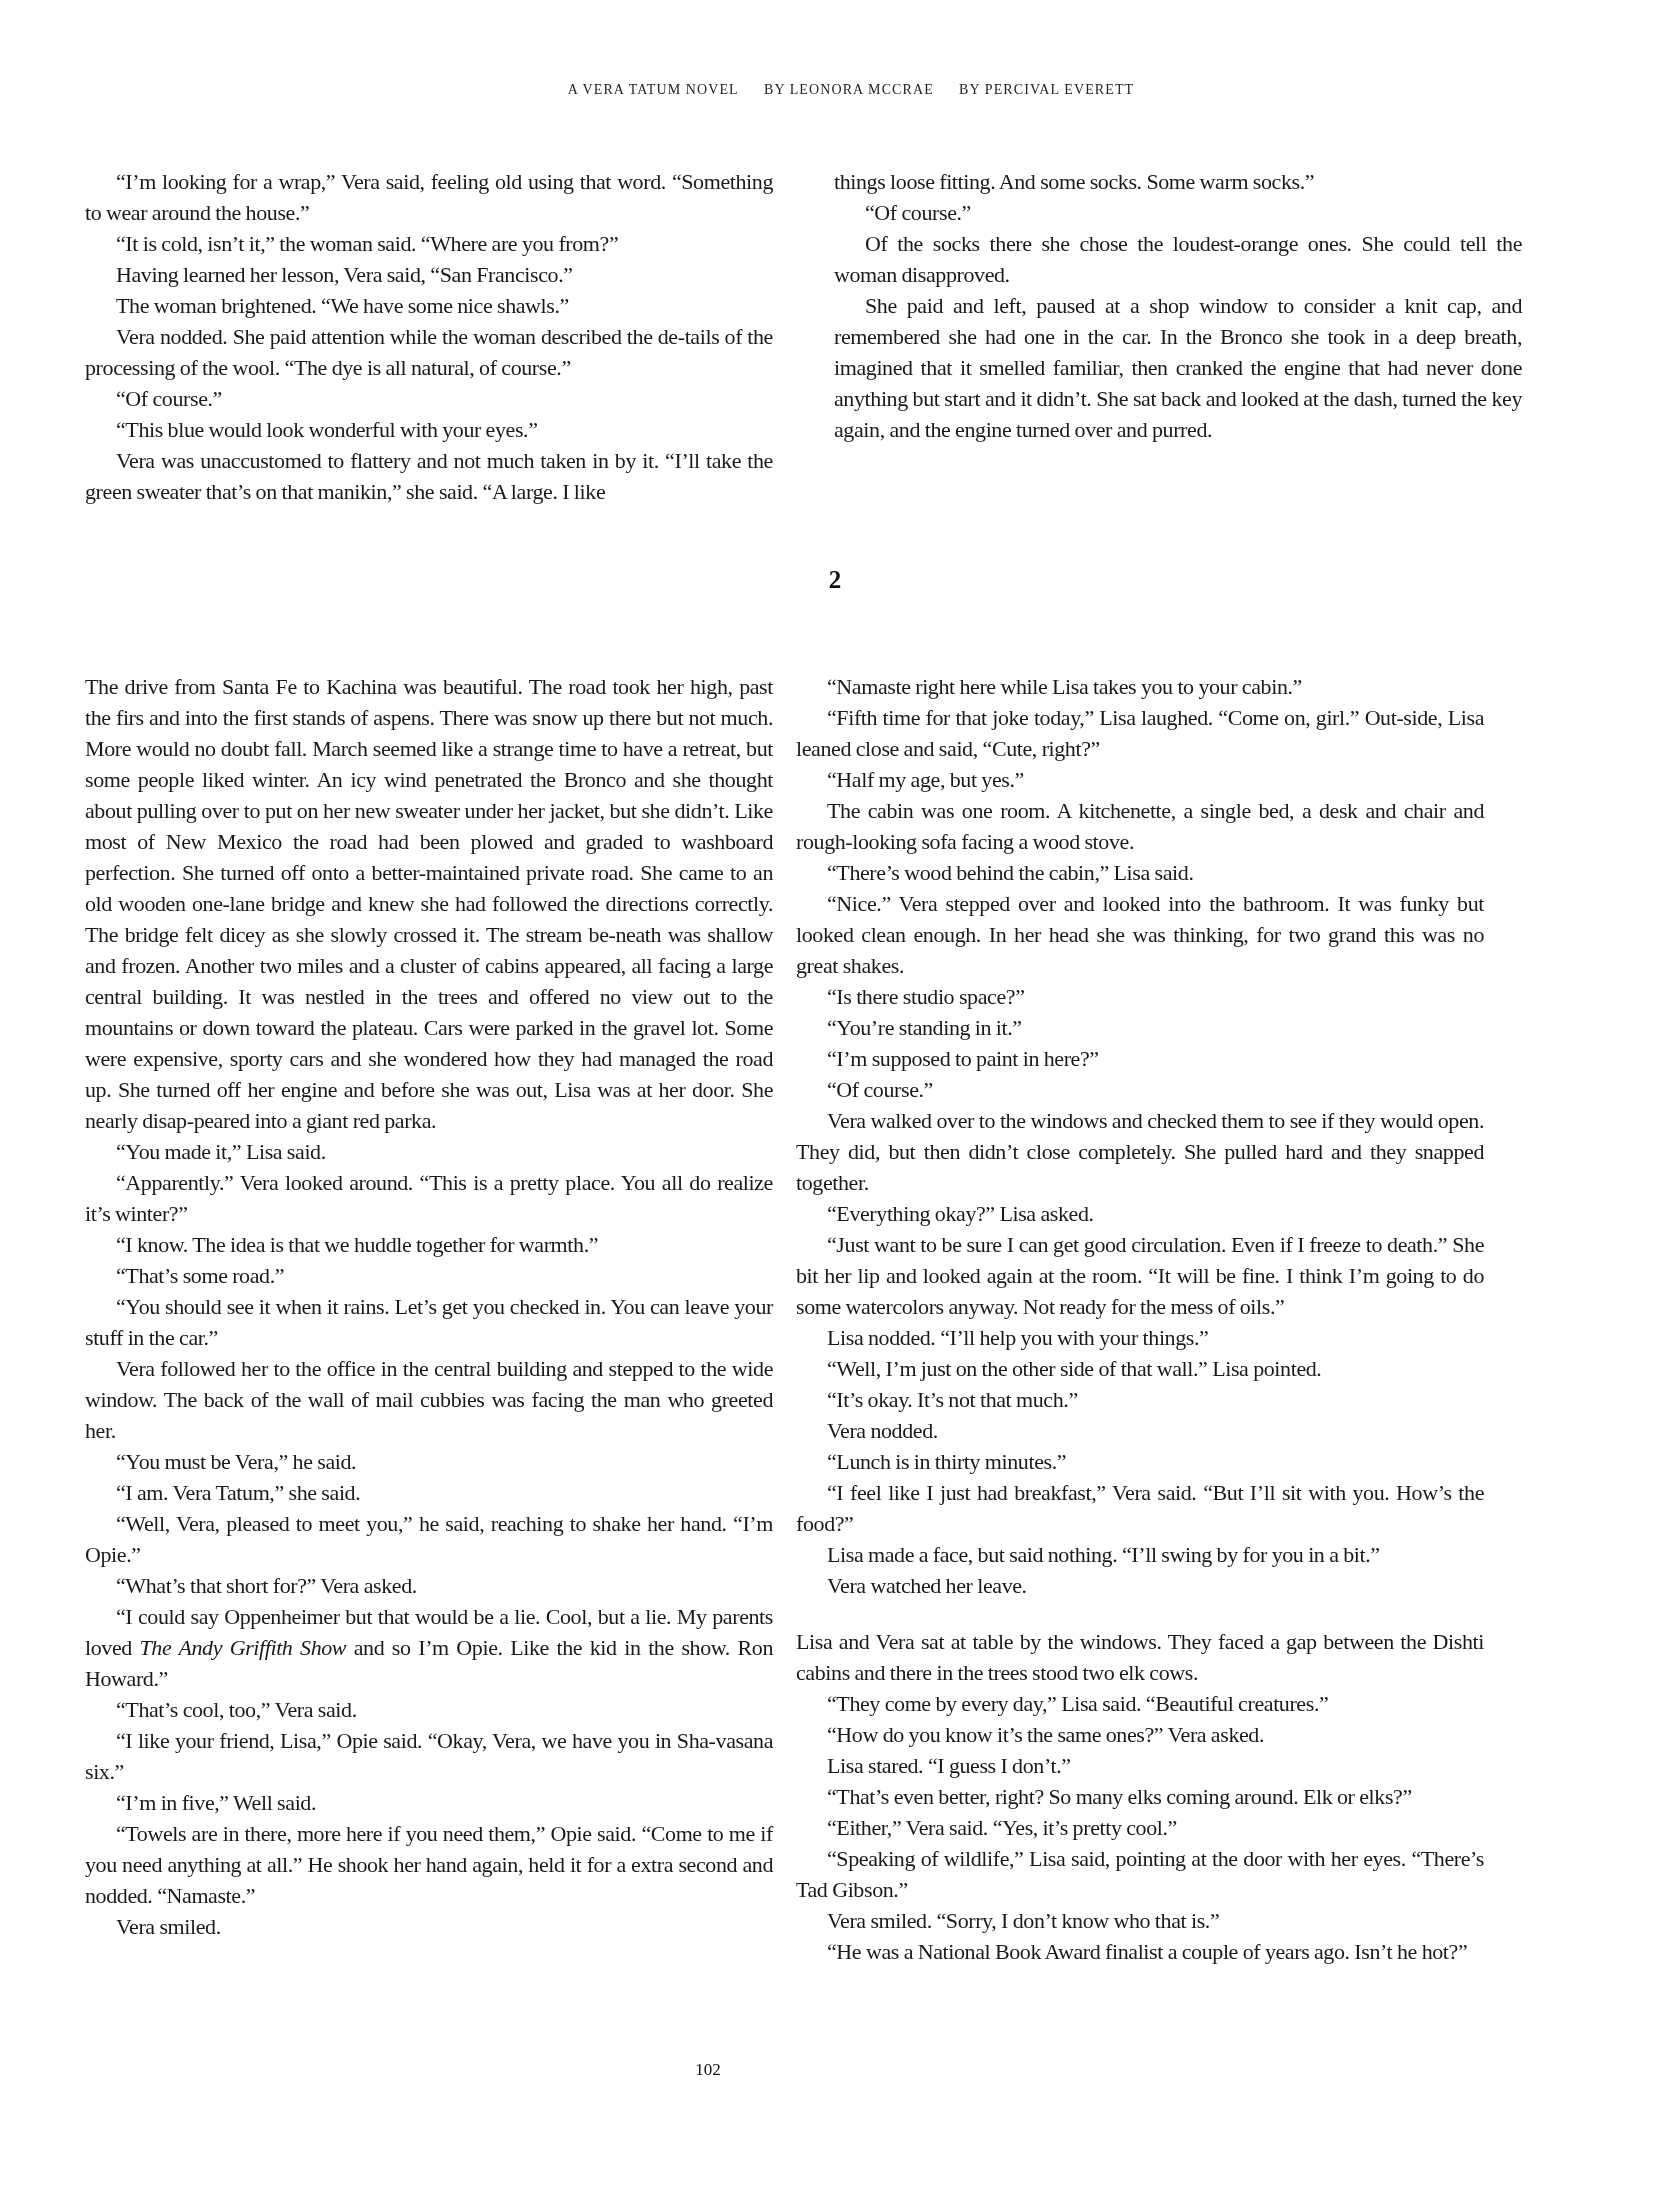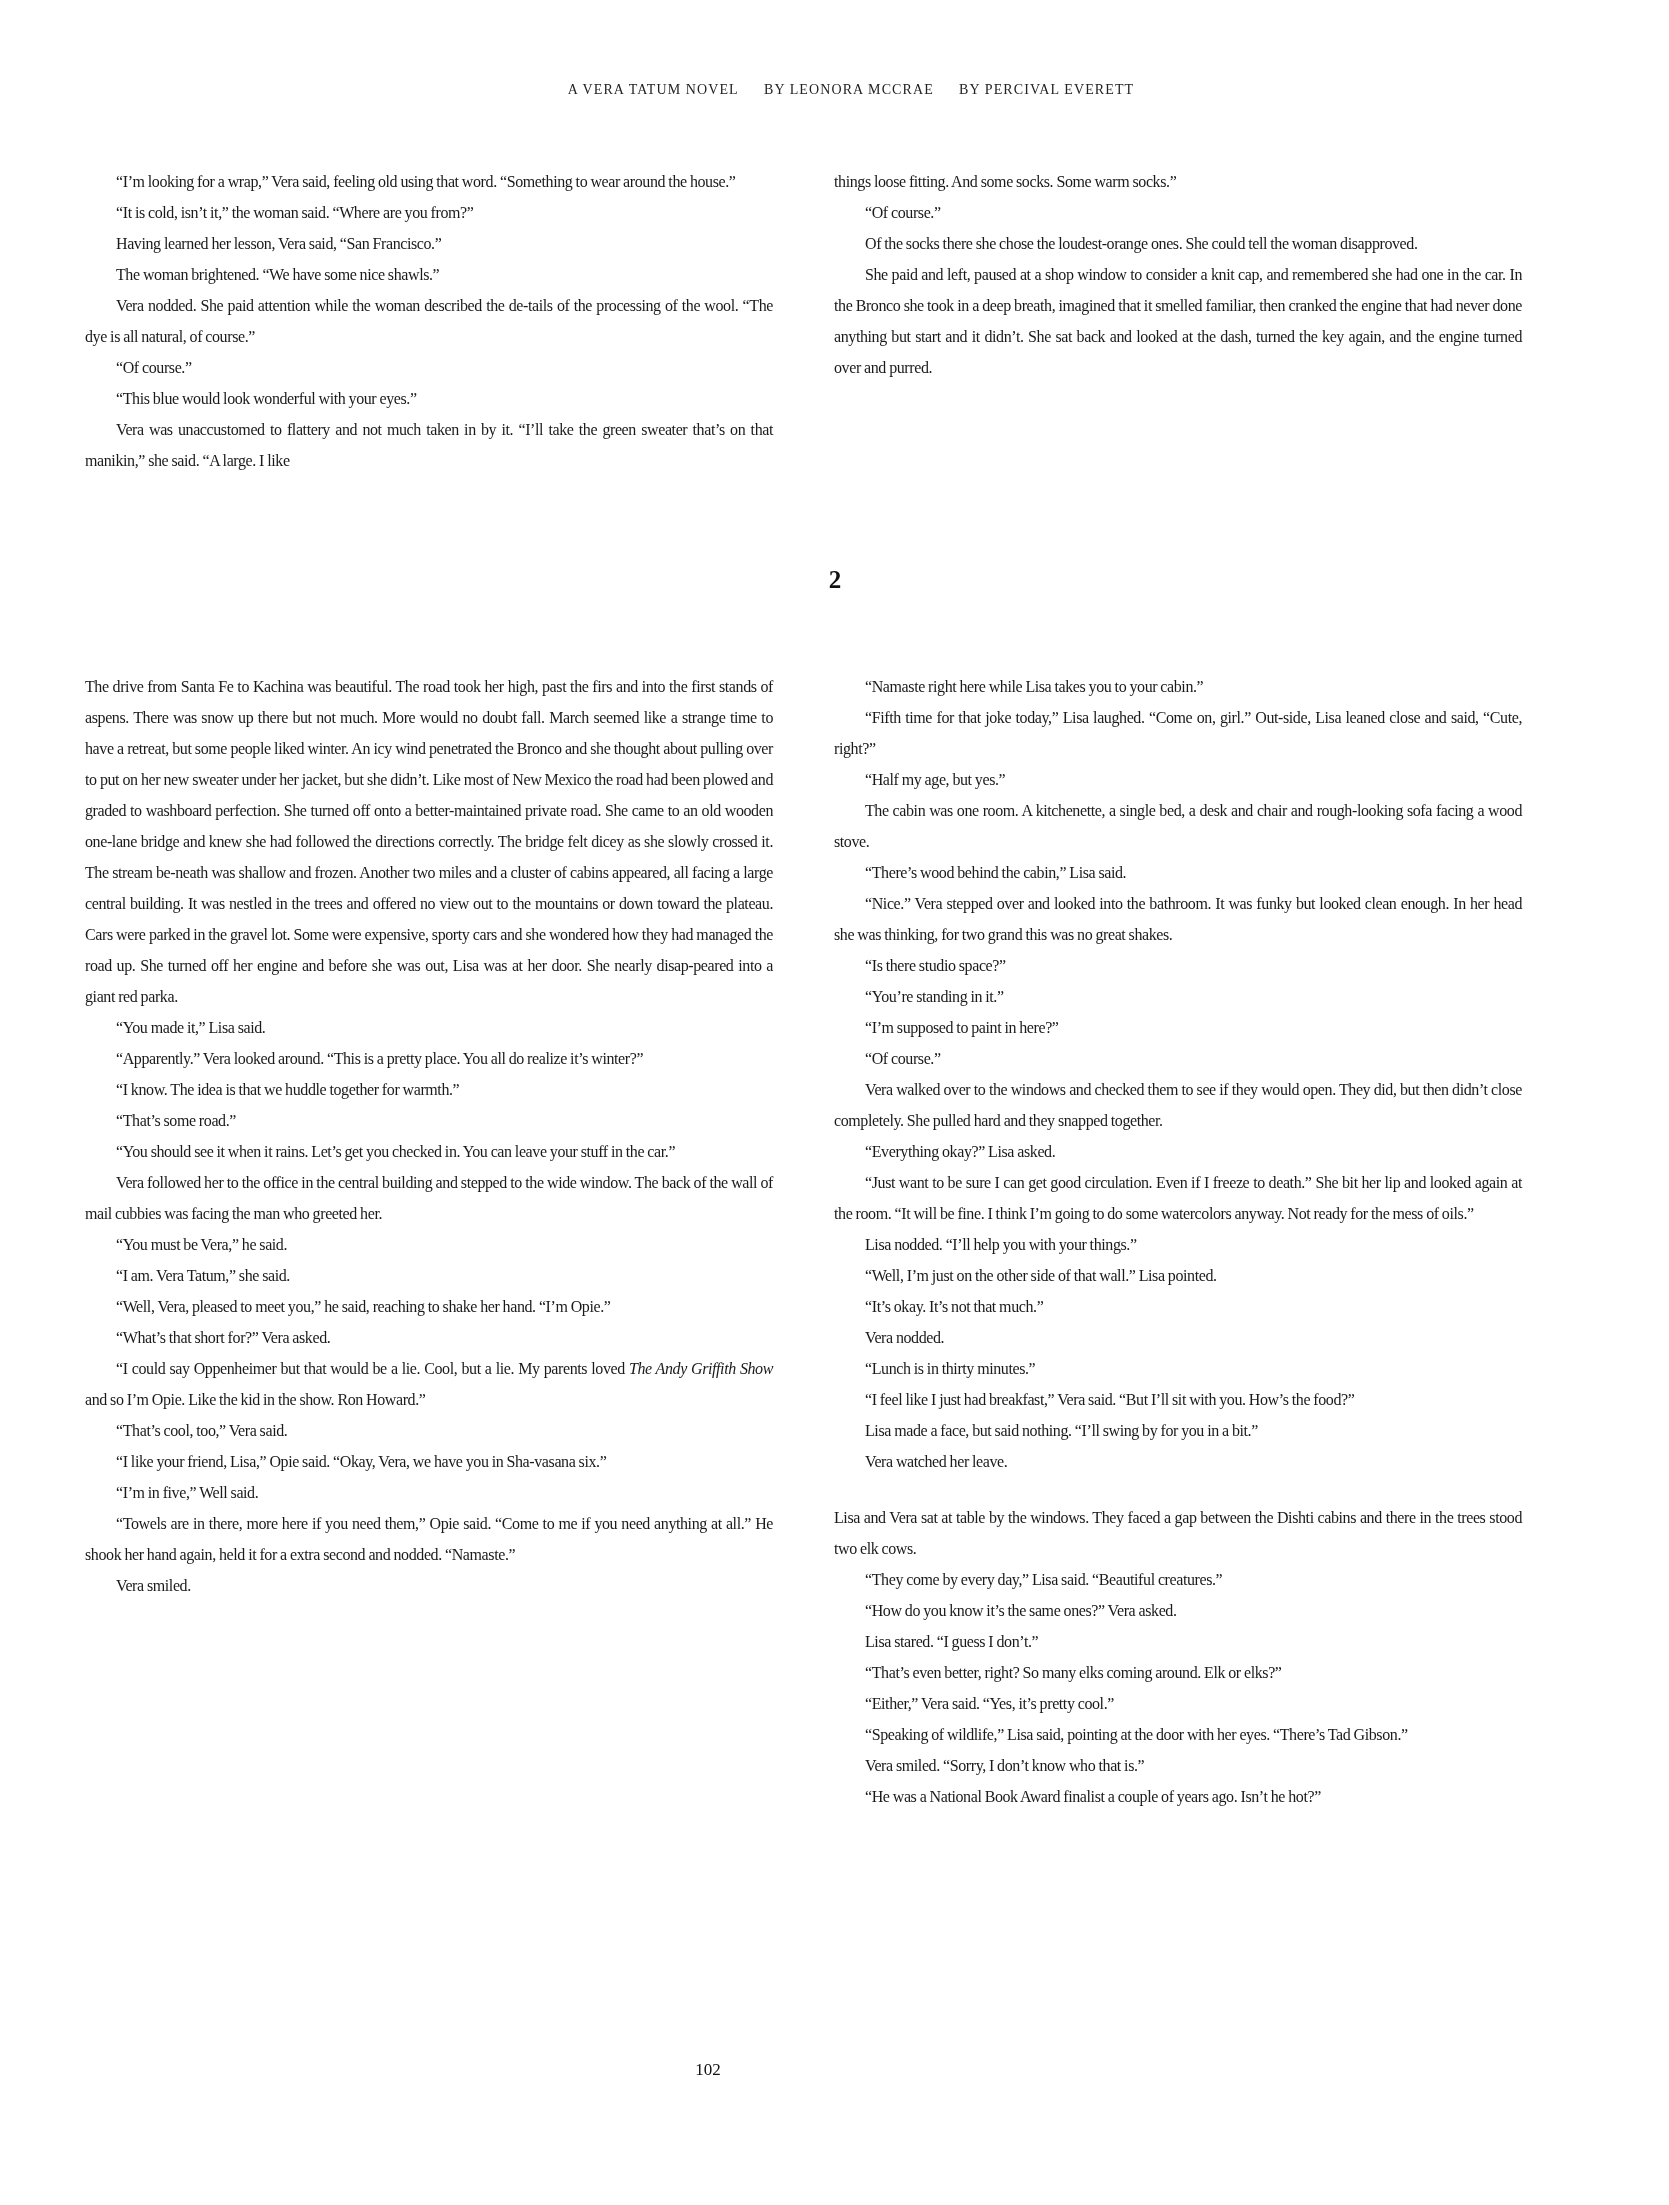--- a/index.html
+++ b/index.html
@@ -8,31 +8,31 @@
     font-family: "Liberation Serif", "DejaVu Serif", serif;
     color: #1a1a1a;
   }
   .running-head {
     position: absolute; top: 82px; left: 16px; width: 1670px; text-align: center;
     font-size: 14px; letter-spacing: 1.1px; color: #222;
   }
   .running-head span { margin: 0 10.3px; }
   .col {
     position: absolute; width: 688px;
-    font-size: 16px; line-height: 31px;
+    font-size: 22px; line-height: 31px;
     text-align: justify; hyphens: manual;
     letter-spacing: -0.4px; word-spacing: -0.4px;
   }
   .col p { margin: 0; text-indent: 31px; }
   .col p.noindent { text-indent: 0; }
   .col p.gap-before { margin-top: 25px; }
   #top-left { left: 85px; top: 166px; }
   #top-right { left: 834px; top: 166px; }
   #bottom-left { left: 85px; top: 671px; }
-  #bottom-right { left: 834px; top: 671px; }
+  #bottom-right { left: 796px; top: 671px; }
   .chapter-number {
     position: absolute; top: 566px; left: 0; width: 1670px; text-align: center;
     font-size: 25px; font-weight: bold; color: #111;
   }
   .folio {
     position: absolute; top: 2060px; left: 0; width: 1416px; text-align: center;
     font-size: 17px; color: #111;
   }
   i { font-style: italic; }
 </style>

